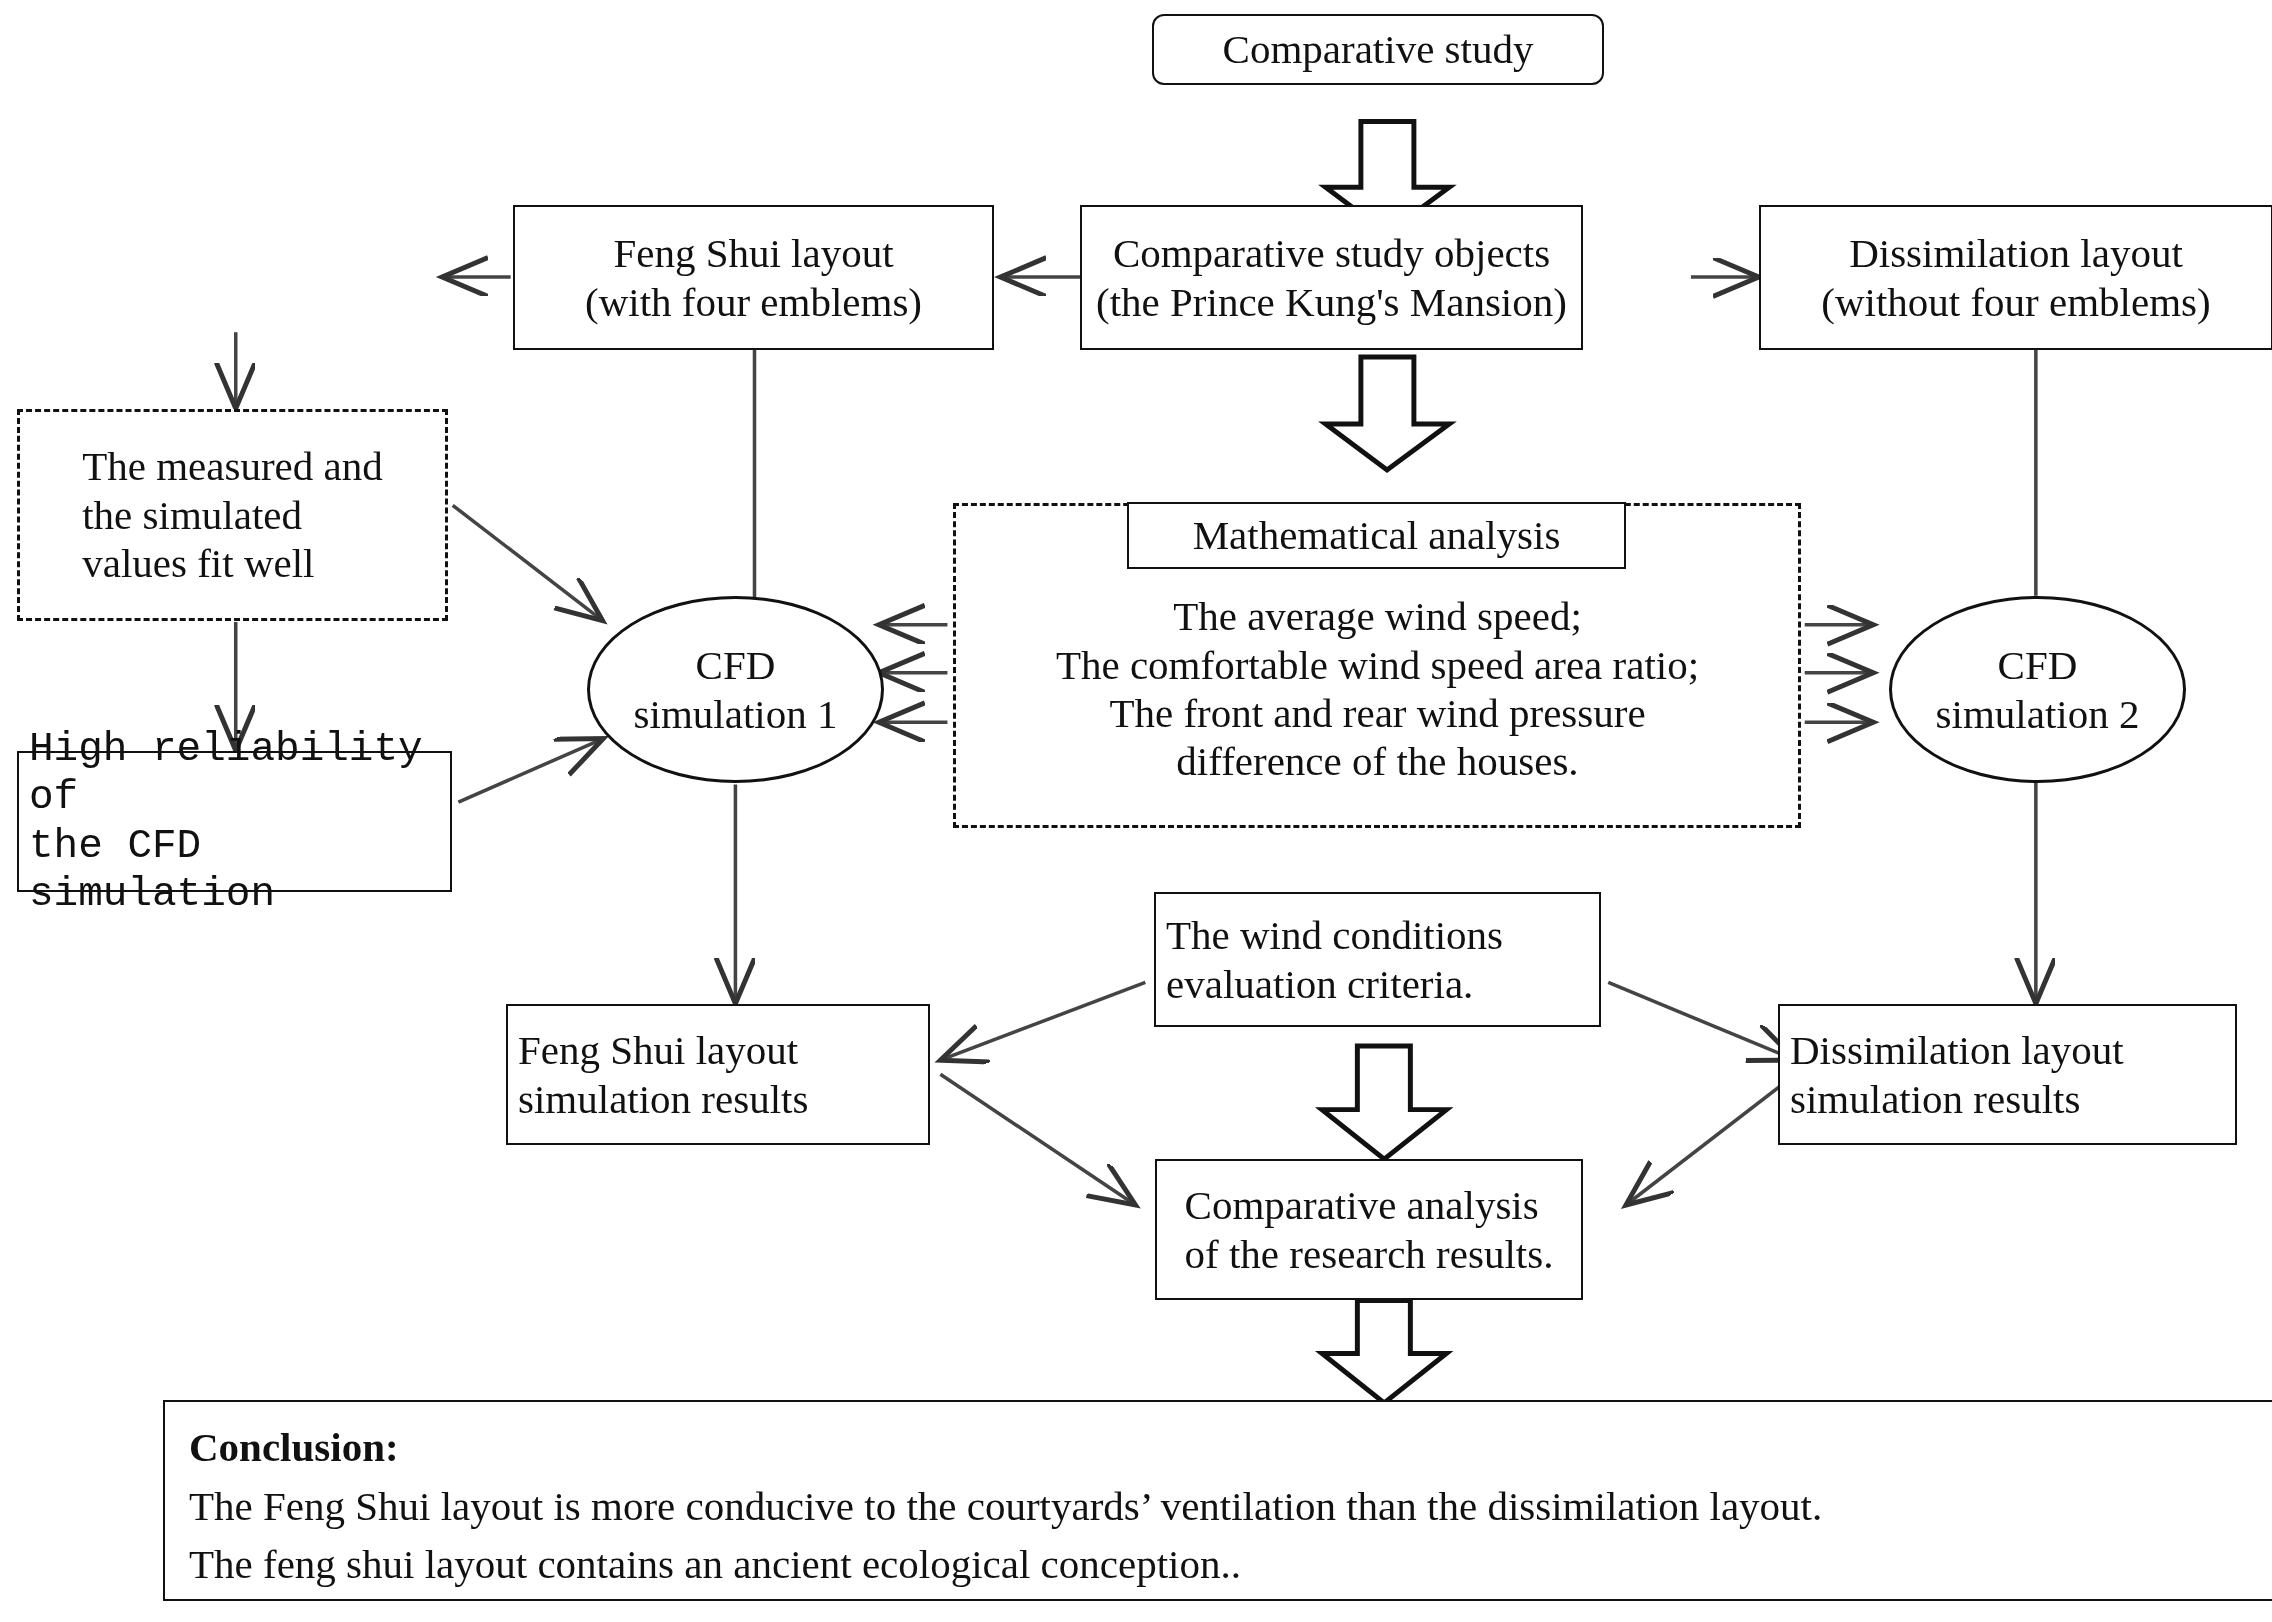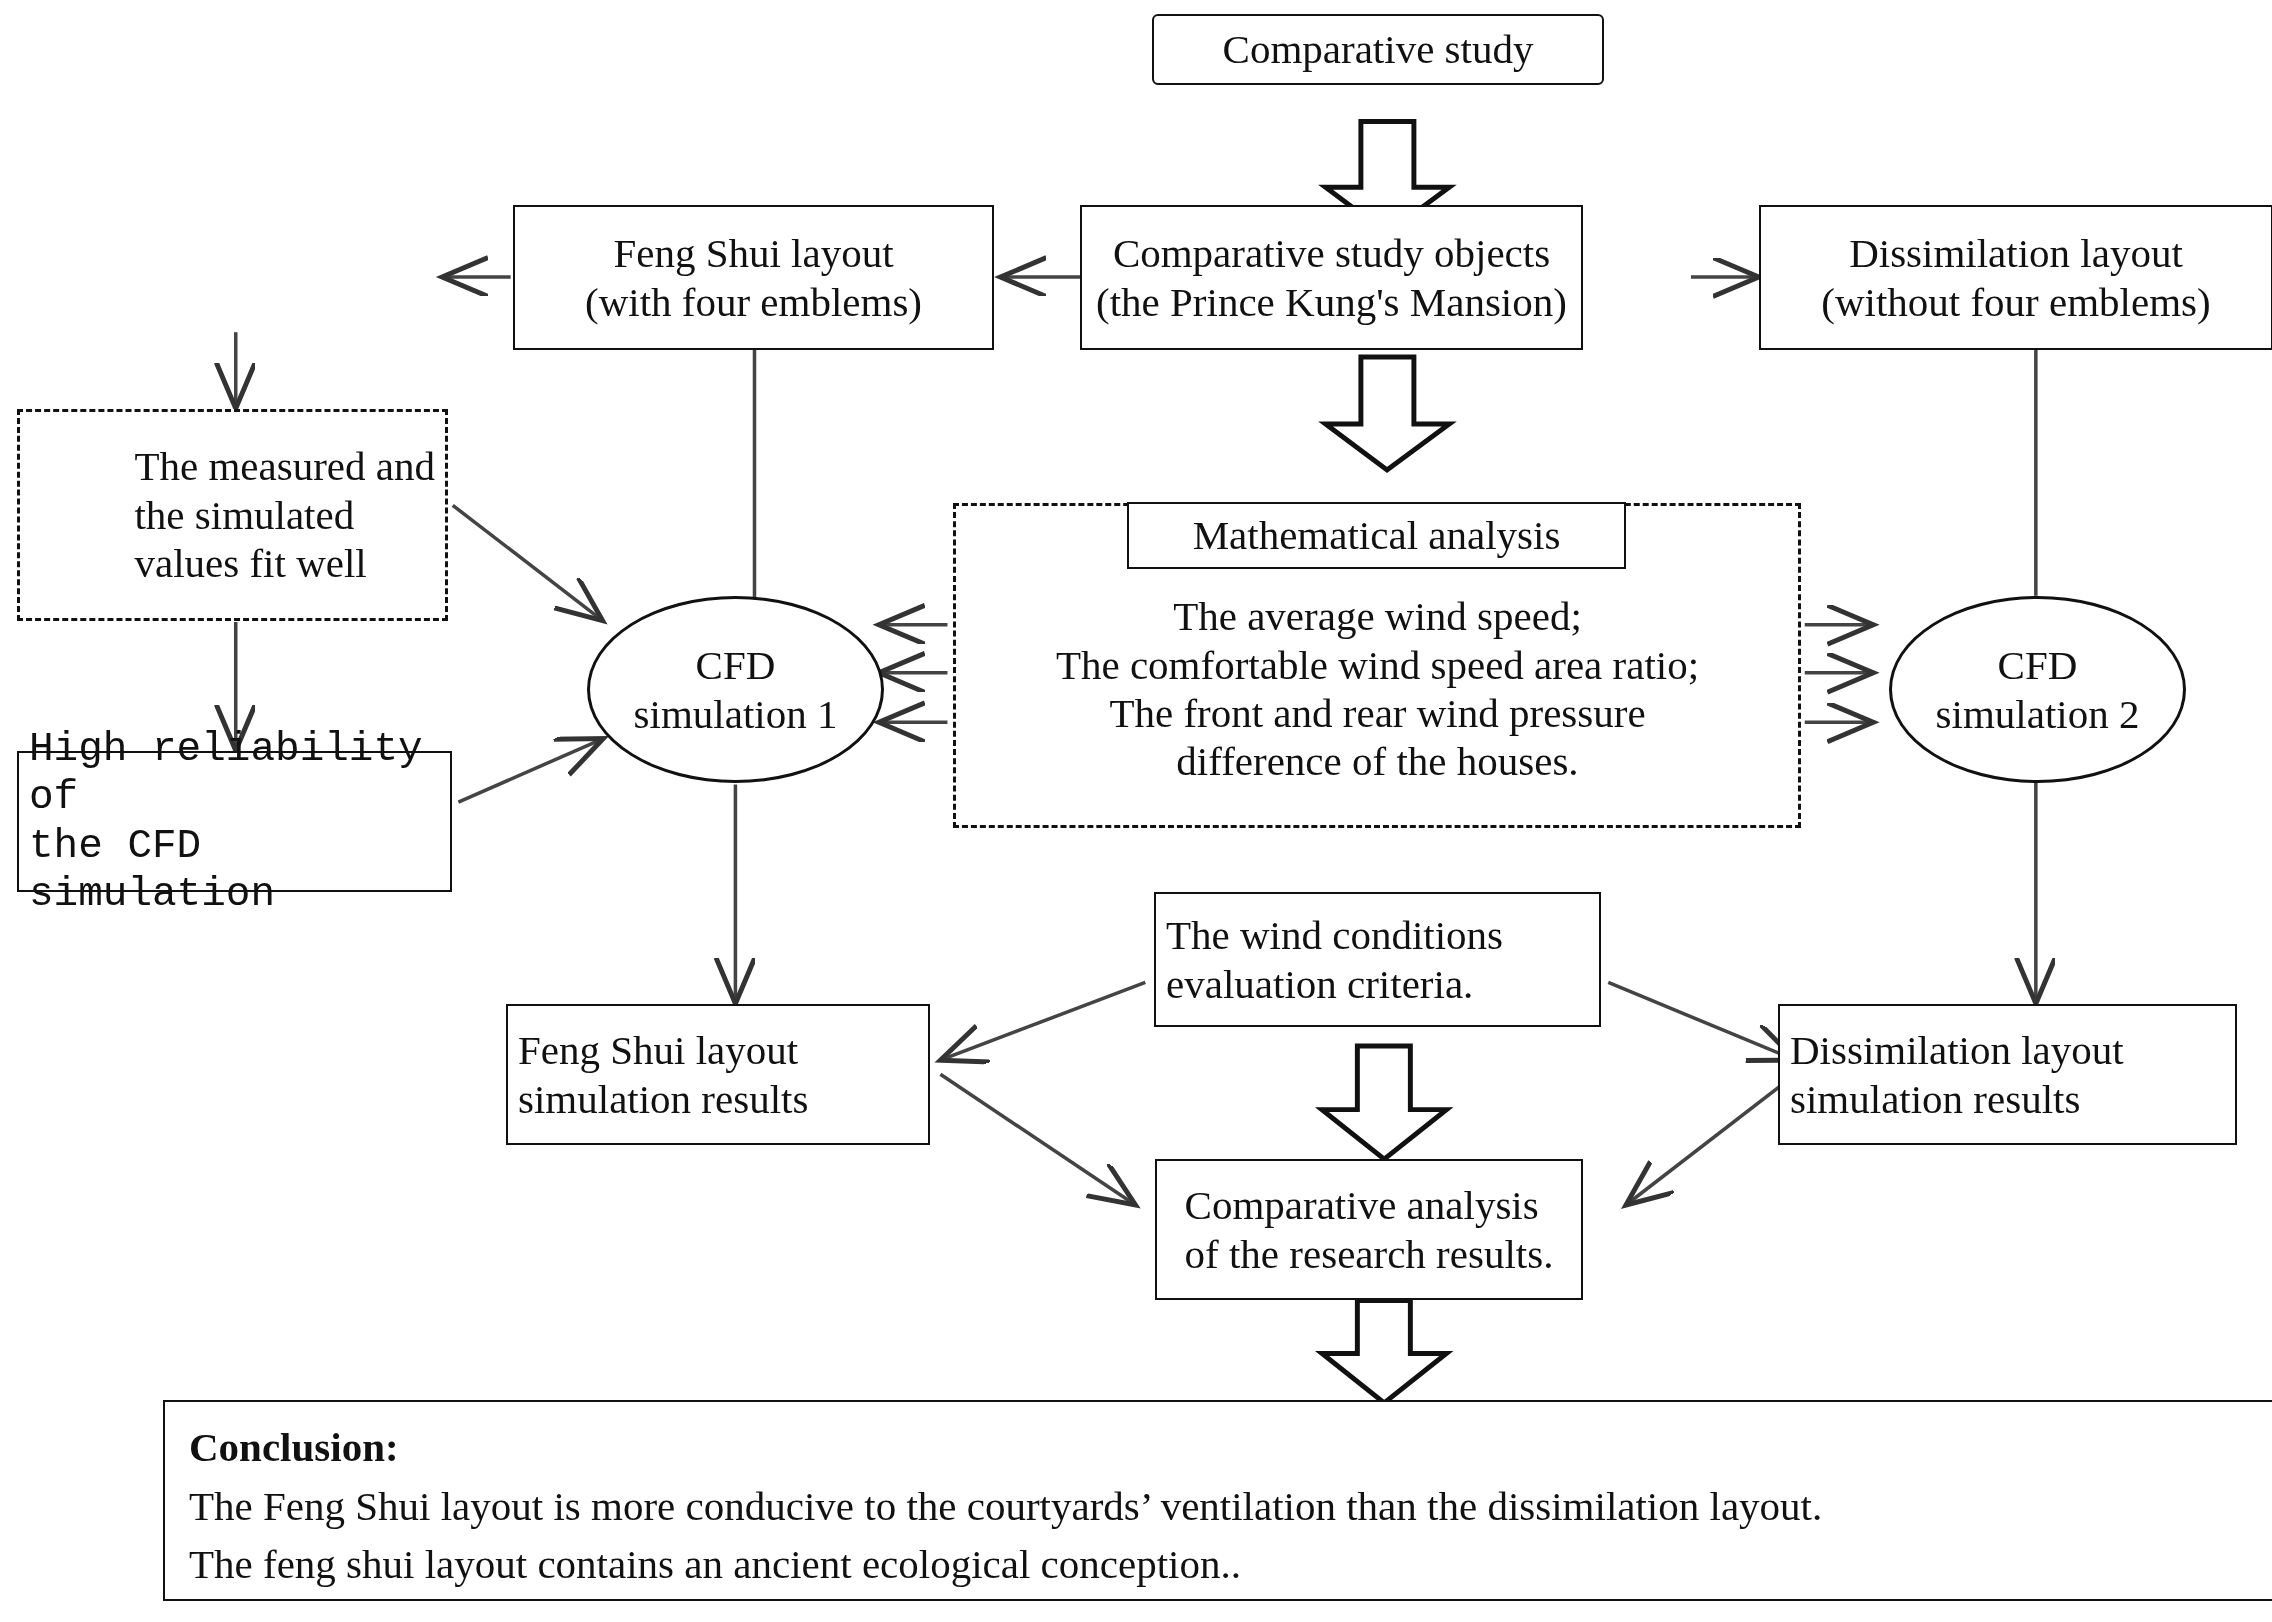--- a/index.html
+++ b/index.html
@@ -2,21 +2,21 @@
 <html style="font-size:11.3px"><head>
 <meta charset="utf-8">
 <style>
   html,body{margin:0;padding:0;background:#ffffff;}
   body{font-family:"Liberation Serif","DejaVu Serif",serif;}
   #stage{position:relative;width:2273px;height:1622px;background:#fff;overflow:hidden;}
   svg.layer{position:absolute;left:0;top:0;width:2273px;height:1622px;}
   .node{position:absolute;box-sizing:border-box;display:flex;align-items:center;justify-content:center;
         text-align:center;color:#111;line-height:1.18;background:#fff;}
   .boxsolid{border:2.8px solid #111;}
-  .boxround{border:2.8px solid #111;border-radius:6px;}
+  .boxround{border:2.8px solid #111;border-radius:12px;}
   .boxdash{border:3.5px dashed #111;}
   .ellipse{border:3.5px solid #111;border-radius:50%;}
   .txt{padding:0 10px;white-space:pre-line;}
   .f44{font-size:39px;}
   .f46{font-size:41px;}
   .concl{align-items:flex-start;justify-content:flex-start;text-align:left;}
   .concl .txt{padding:18.4px 24px;white-space:pre-line;line-height:1.32;}
   .bold{font-weight:bold;}
 </style>
 </head>
@@ -92,21 +92,21 @@
   <div class="node boxsolid f46" style="left:1080px;top:205px;width:503px;height:145px;">
     <span class="txt">Comparative study objects
 (the Prince Kung's Mansion)</span>
   </div>
 
   <div class="node boxsolid f46" style="left:1759px;top:205px;width:514px;height:145px;">
     <span class="txt">Dissimilation layout
 (without four emblems)</span>
   </div>
 
-  <div class="node boxdash f46" style="left:17px;top:409px;width:431px;height:212px;align-items:center;justify-content:flex-end;text-align:left;">
+  <div class="node boxdash f46" style="left:17px;top:409px;width:431px;height:212px;align-items:center;justify-content:center;text-align:left;">
     <span class="txt">The measured and
 the simulated
 values fit well</span>
   </div>
 
   <div class="node boxsolid f46" style="left:17px;top:751px;width:435px;height:141px;align-items:center;justify-content:flex-start;text-align:left;font-family:Liberation Mono, monospace;">
     <span class="txt">High reliability of
 the CFD simulation</span>
   </div>
 

